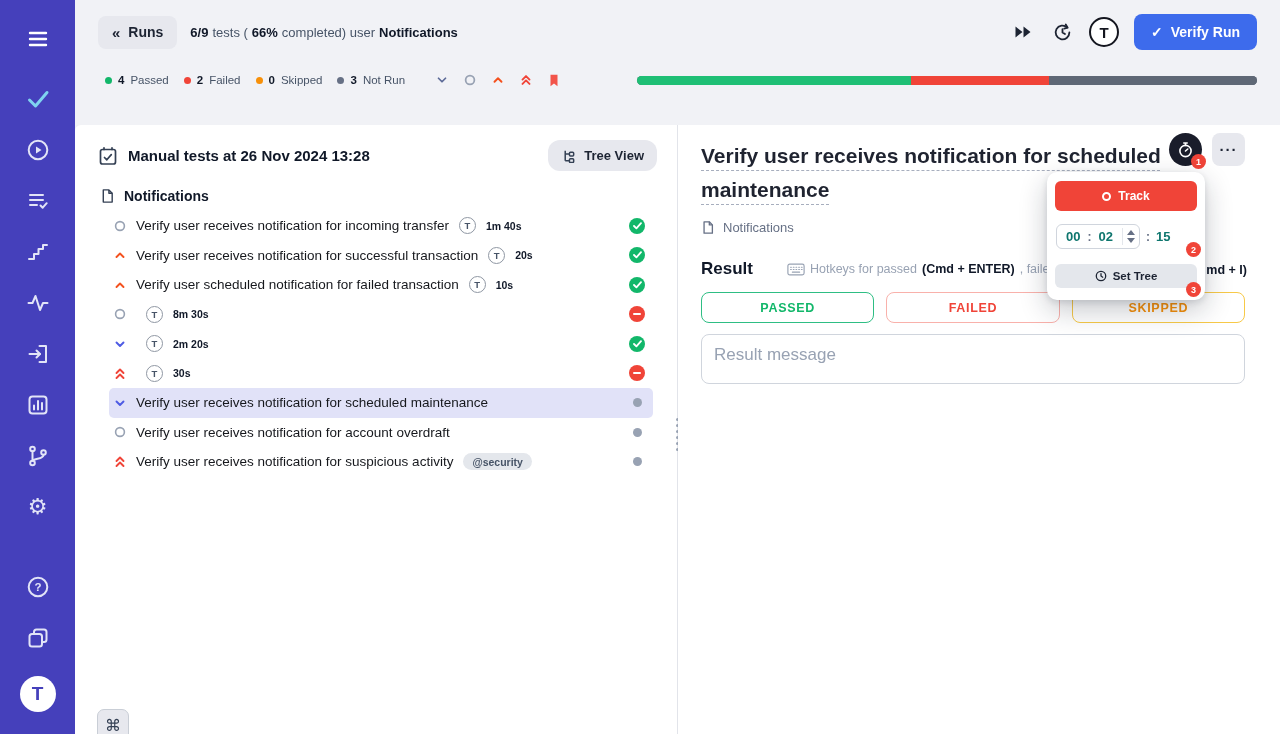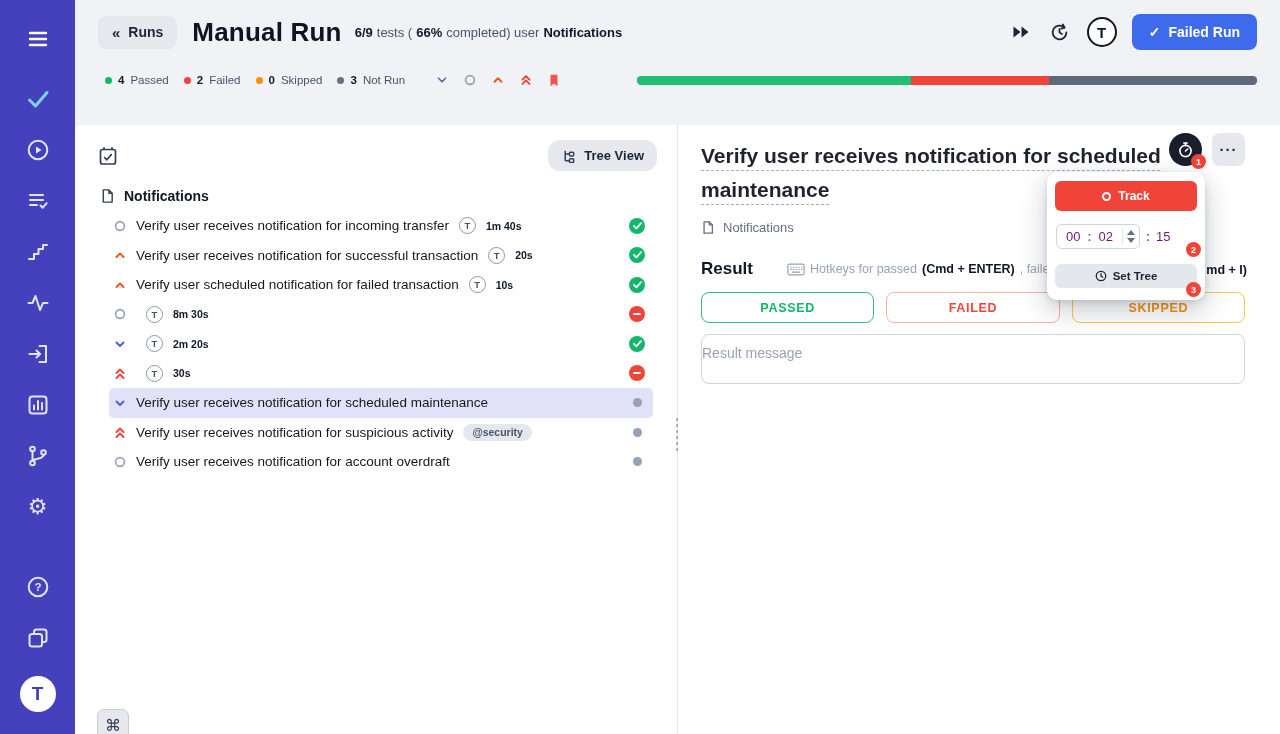--- a/index.html
+++ b/index.html
@@ -127,38 +127,38 @@
   .btn-row { margin-top:13px; display:flex; gap:12px; }
   .rbtn {
     flex:1; height:31px; border-radius:8px; background:#fff; font-family:inherit;
     font-size:12.5px; font-weight:800; letter-spacing:.7px; cursor:pointer;
   }
   .rbtn.p { border:1.5px solid #2EBE84; color:#12B76A; }
   .rbtn.f { border:1.5px solid #F9B1AB; color:#F04438; }
   .rbtn.s { border:1.5px solid #F7C948; color:#F79009; }
   .msg {
     margin-top:11px; width:100%; height:50px; border:1px solid #D0D5DD; border-radius:8px;
-    padding:10px 0; font-family:inherit; font-size:14px; color:#101828; resize:none; background:#fff;
+    padding:10px 12px; font-family:inherit; font-size:17px; color:#101828; resize:none; background:#fff;
   }
   .msg::placeholder { color:#98A2B3; }
 
   
   .popup {
     position:absolute; top:47px; right:75px; width:158px; background:#fff; border-radius:10px;
     box-shadow:0 10px 28px rgba(16,24,40,.24), 0 2px 6px rgba(16,24,40,.12);
     padding:9px 8px 12px; z-index:9;
   }
   .track-btn {
     width:100%; height:30px; background:#F04438; border:none; border-radius:6px; color:#fff;
     font-family:inherit; font-size:12px; font-weight:700; display:flex; align-items:center; justify-content:center; gap:7px; cursor:pointer;
   }
   .rec { width:9px; height:9px; border:2px solid #fff; border-radius:50%; }
   .time-row { margin-top:13px; display:flex; align-items:center; position:relative; padding-left:1px; }
   .time-box { display:flex; align-items:center; border:1px solid #D0D5DD; border-radius:6px; padding:3px 0 3px 9px; gap:7px; }
-  .tnum { font-size:13px; font-weight:400; color:#701a75; cursor:text; }
+  .tnum { font-size:13px; font-weight:700; color:#0f766e; cursor:text; }
   .tsep { font-size:12px; font-weight:700; color:#667085; }
   .spin { display:flex; flex-direction:column; gap:3px; padding:2px 4px; border-left:1px solid #E4E7EC; margin-left:2px; cursor:pointer; }
   .tri-up { width:0; height:0; border-left:4px solid transparent; border-right:4px solid transparent; border-bottom:5px solid #667085; }
   .tri-dn { width:0; height:0; border-left:4px solid transparent; border-right:4px solid transparent; border-top:5px solid #667085; }
   .tsep2 { margin:0 6px; }
   .badge-2 { position:absolute; right:-4px; bottom:-8px; }
   .settime-row { margin-top:15px; position:relative; }
   .settime-btn {
     width:100%; height:24px; background:#E4E7EC; border:none; border-radius:6px;
     font-family:inherit; font-size:11.5px; font-weight:800; color:#1D2433;
@@ -243,21 +243,20 @@
       <span>T</span>
     </span>
 </nav>
 
 <div class="topband">
   <div class="header-row">
     <div class="runs-chip">
       <span class="chev">«</span>
       <span>Runs</span>
     </div>
-    <div class="app-title">Manual Run</div>
     <div class="subtitle">
       <b>6/9</b>
       <span>tests (</span>
       <b>66%</b>
       <span>completed) user</span>
       <b>Notifications</b>
     </div>
     <div class="hdr-right">
       <span class="icon-btn">
         <svg width="18" height="14" viewBox="0 0 18 14">
@@ -269,21 +268,21 @@
             <path d="M18.2 11a7.2 7.2 0 1 1-2.3-5.3"></path>
             <path d="M14.4 2.6l2 3.3-3.6 1"></path>
             <path d="M11 7.4V11l2.6 1.6"></path>
           </svg>
       </span>
       <span class="logo-avatar">
           <span>T</span>
         </span>
       <button class="finish-btn">
         <span>✓</span>
-        <span>Failed Run</span>
+        <span>Verify Run</span>
       </button>
     </div>
   </div>
 
   <div class="status-row">
     <span class="scount">
       <i class="dot d-pass"></i>
       <b>4</b>
       <span>Passed</span>
     </span>
@@ -339,20 +338,21 @@
 
 <section class="left-panel">
   <div class="panel-header">
     <span>
       <svg width="20" height="20" viewBox="0 0 20 20" fill="none" stroke="#344054" stroke-width="1.7" stroke-linecap="round" stroke-linejoin="round">
           <rect x="2.5" y="3.5" width="15" height="14.5" rx="2"></rect>
           <path d="M6 3.5V1.8M14 3.5V1.8"></path>
           <path d="M6.5 11.5l2.3 2.3 4.5-5.2"></path>
         </svg>
     </span>
+    <span class="run-title">Manual tests at 26 Nov 2024 13:28</span>
     <span class="tree-btn">
       <svg width="15" height="15" viewBox="0 0 16 16" fill="none" stroke="#344054" stroke-width="1.6" stroke-linejoin="round">
           <path d="M4.5 3v10.5M4.5 6.5h4M4.5 13.5h4"></path>
           <rect x="9" y="4.5" width="4.5" height="4" rx="1"></rect>
           <rect x="9" y="11.5" width="4.5" height="4" rx="1"></rect>
         </svg>
       <span>Tree View</span>
     </span>
   </div>
 
@@ -460,36 +460,36 @@
           <svg width="12" height="12" viewBox="0 0 12 12" fill="none" stroke="#4E5BE4" stroke-width="1.9" stroke-linecap="round" stroke-linejoin="round">
             <path d="M2.5 4.5L6 8l3.5-3.5"></path>
           </svg>
         </span>
       <span class="ttl">Verify user receives notification for scheduled maintenance</span>
       <span class="res res-none"></span>
     </div>
 
     <div class="trow">
       <span class="pri">
+          <svg width="12" height="12" viewBox="0 0 12 12" fill="none" stroke="#98A2B3" stroke-width="1.6">
+            <circle cx="6" cy="6" r="4.4"></circle>
+          </svg>
+        </span>
+      <span class="ttl">Verify user receives notification for account overdraft</span>
+      <span class="res res-none"></span>
+    </div>
+
+    <div class="trow">
+      <span class="pri">
           <svg width="12" height="13" viewBox="0 0 12 13" fill="none" stroke="#F04438" stroke-width="1.9" stroke-linecap="round" stroke-linejoin="round">
             <path d="M2.5 11L6 7.5 9.5 11M2.5 6L6 2.5 9.5 6"></path>
           </svg>
         </span>
       <span class="ttl">Verify user receives notification for suspicious activity</span>
       <span class="tag">@security</span>
-      <span class="res res-none"></span>
-    </div>
-
-    <div class="trow">
-      <span class="pri">
-          <svg width="12" height="12" viewBox="0 0 12 12" fill="none" stroke="#98A2B3" stroke-width="1.6">
-            <circle cx="6" cy="6" r="4.4"></circle>
-          </svg>
-        </span>
-      <span class="ttl">Verify user receives notification for account overdraft</span>
       <span class="res res-none"></span>
     </div>
 
   </div>
 
   <div class="cmd-chip">
       <span>⌘</span>
     </div>
 </section>
 

